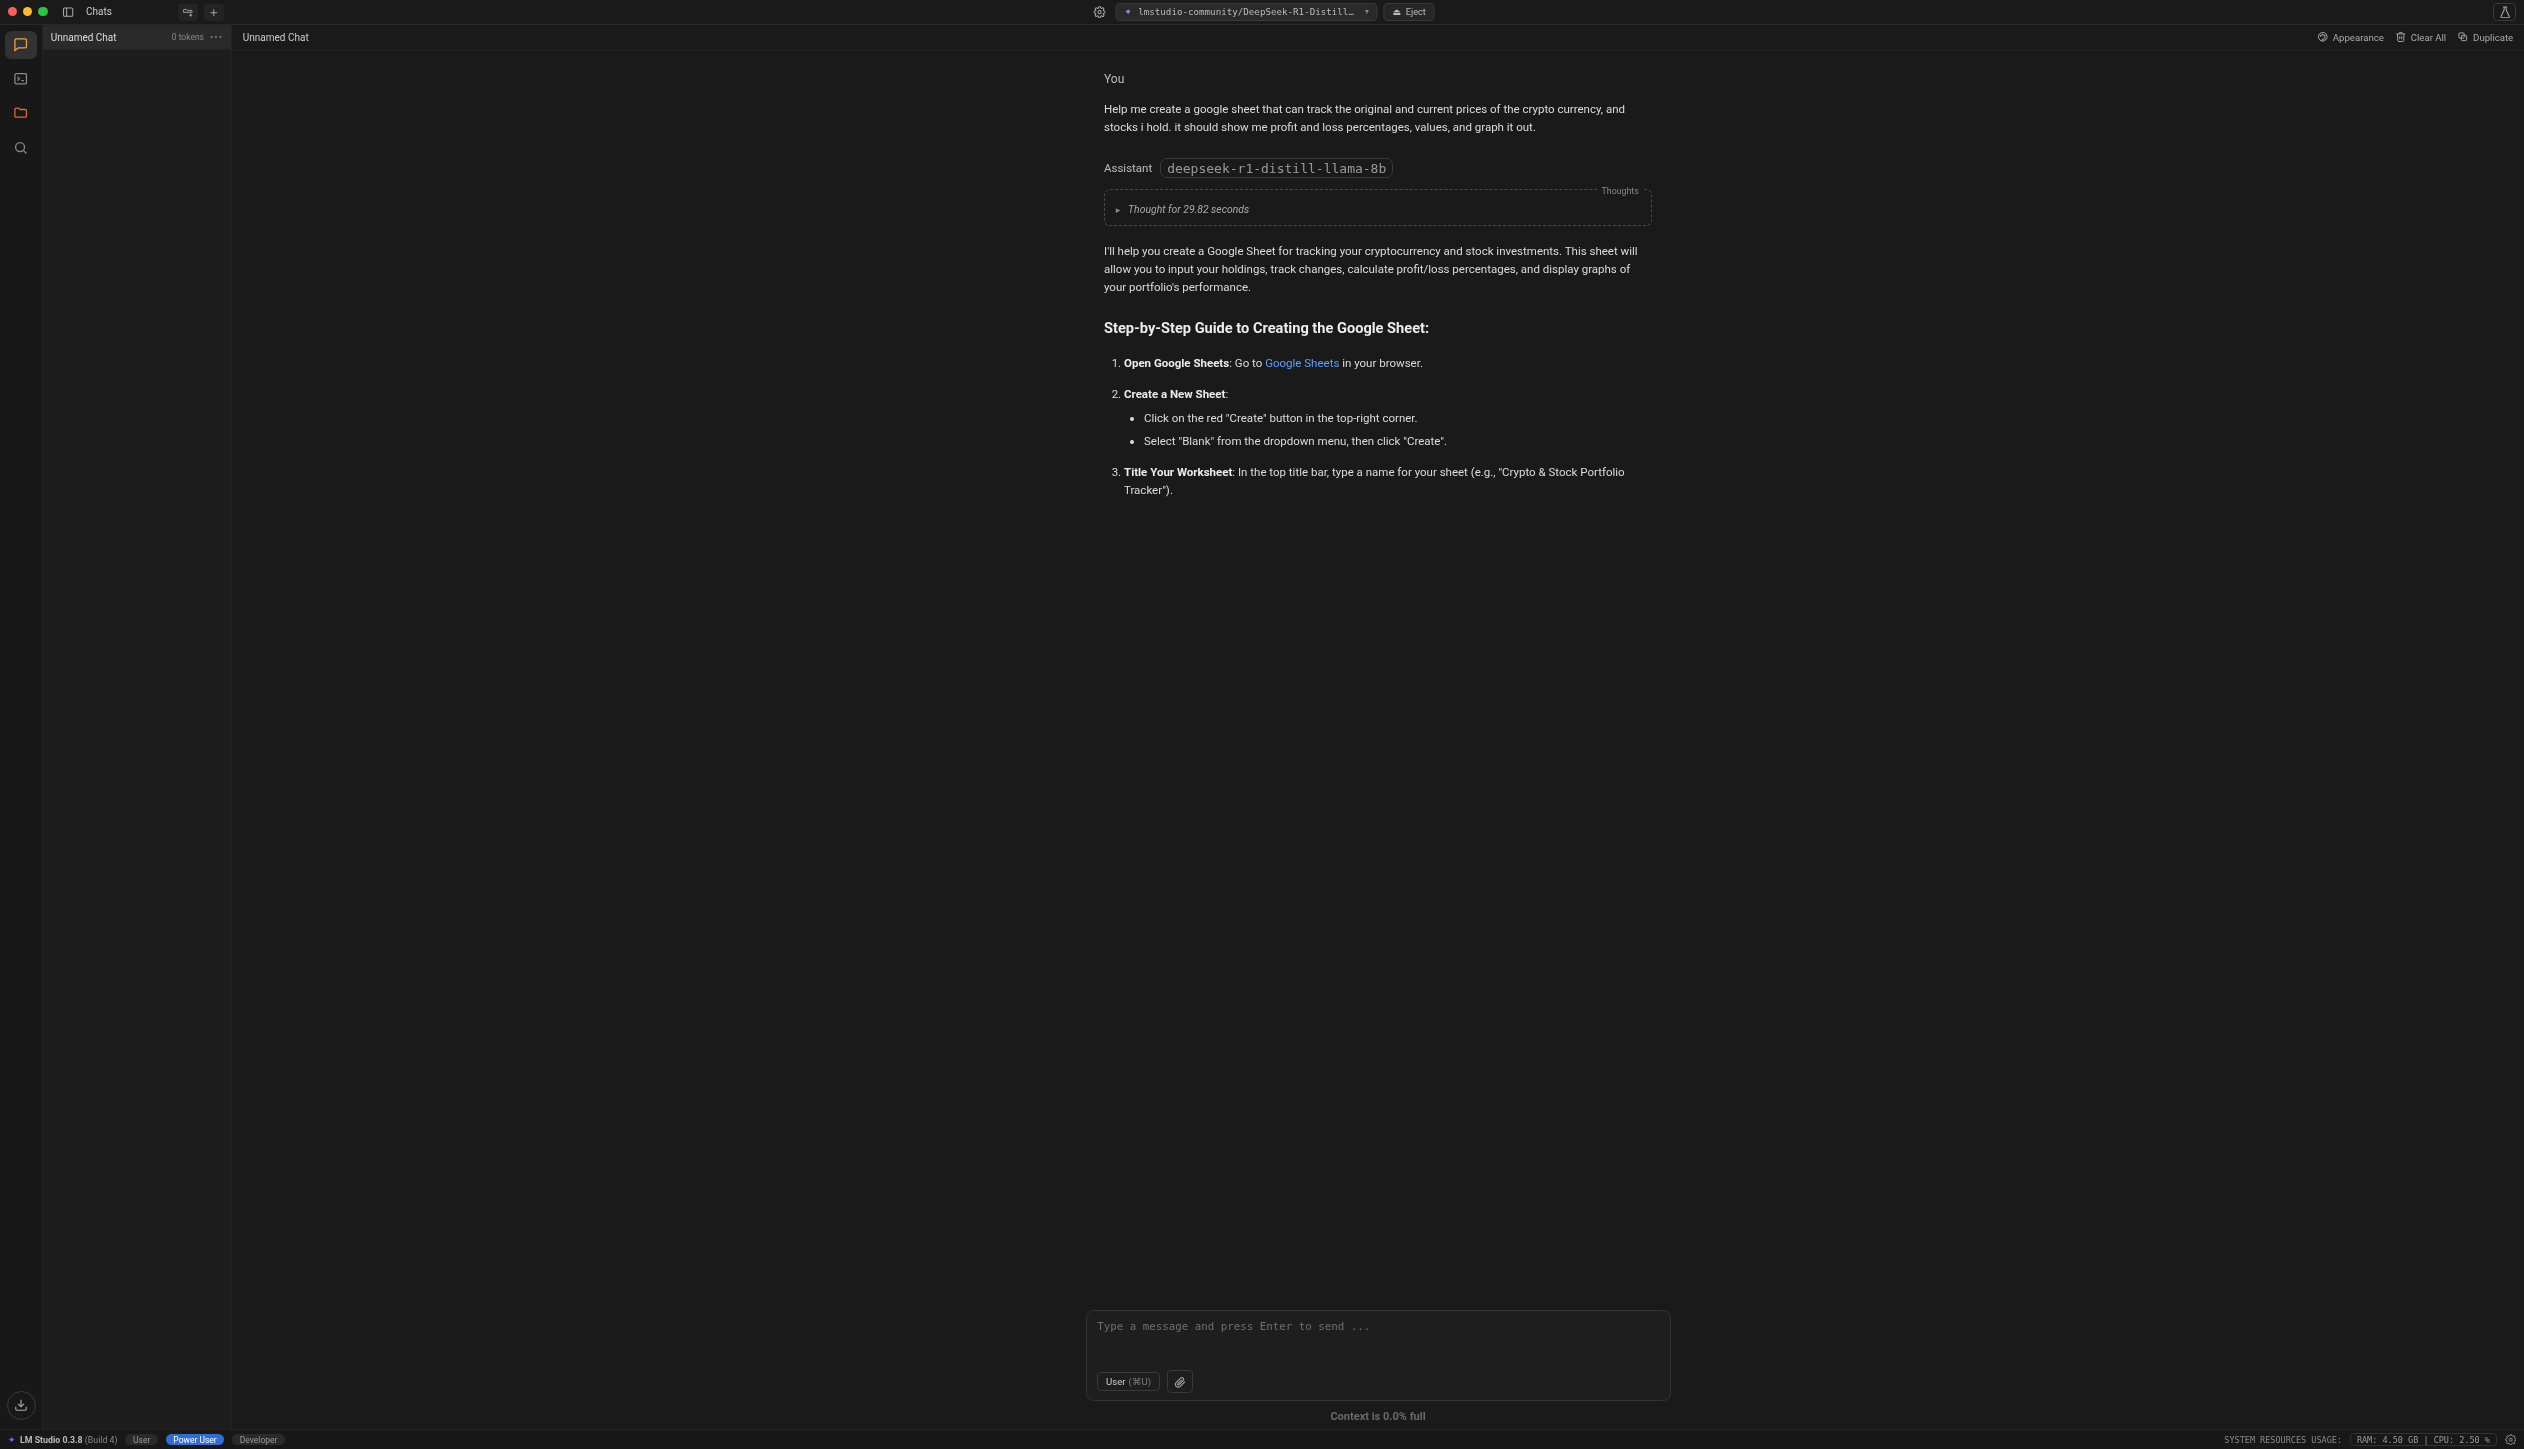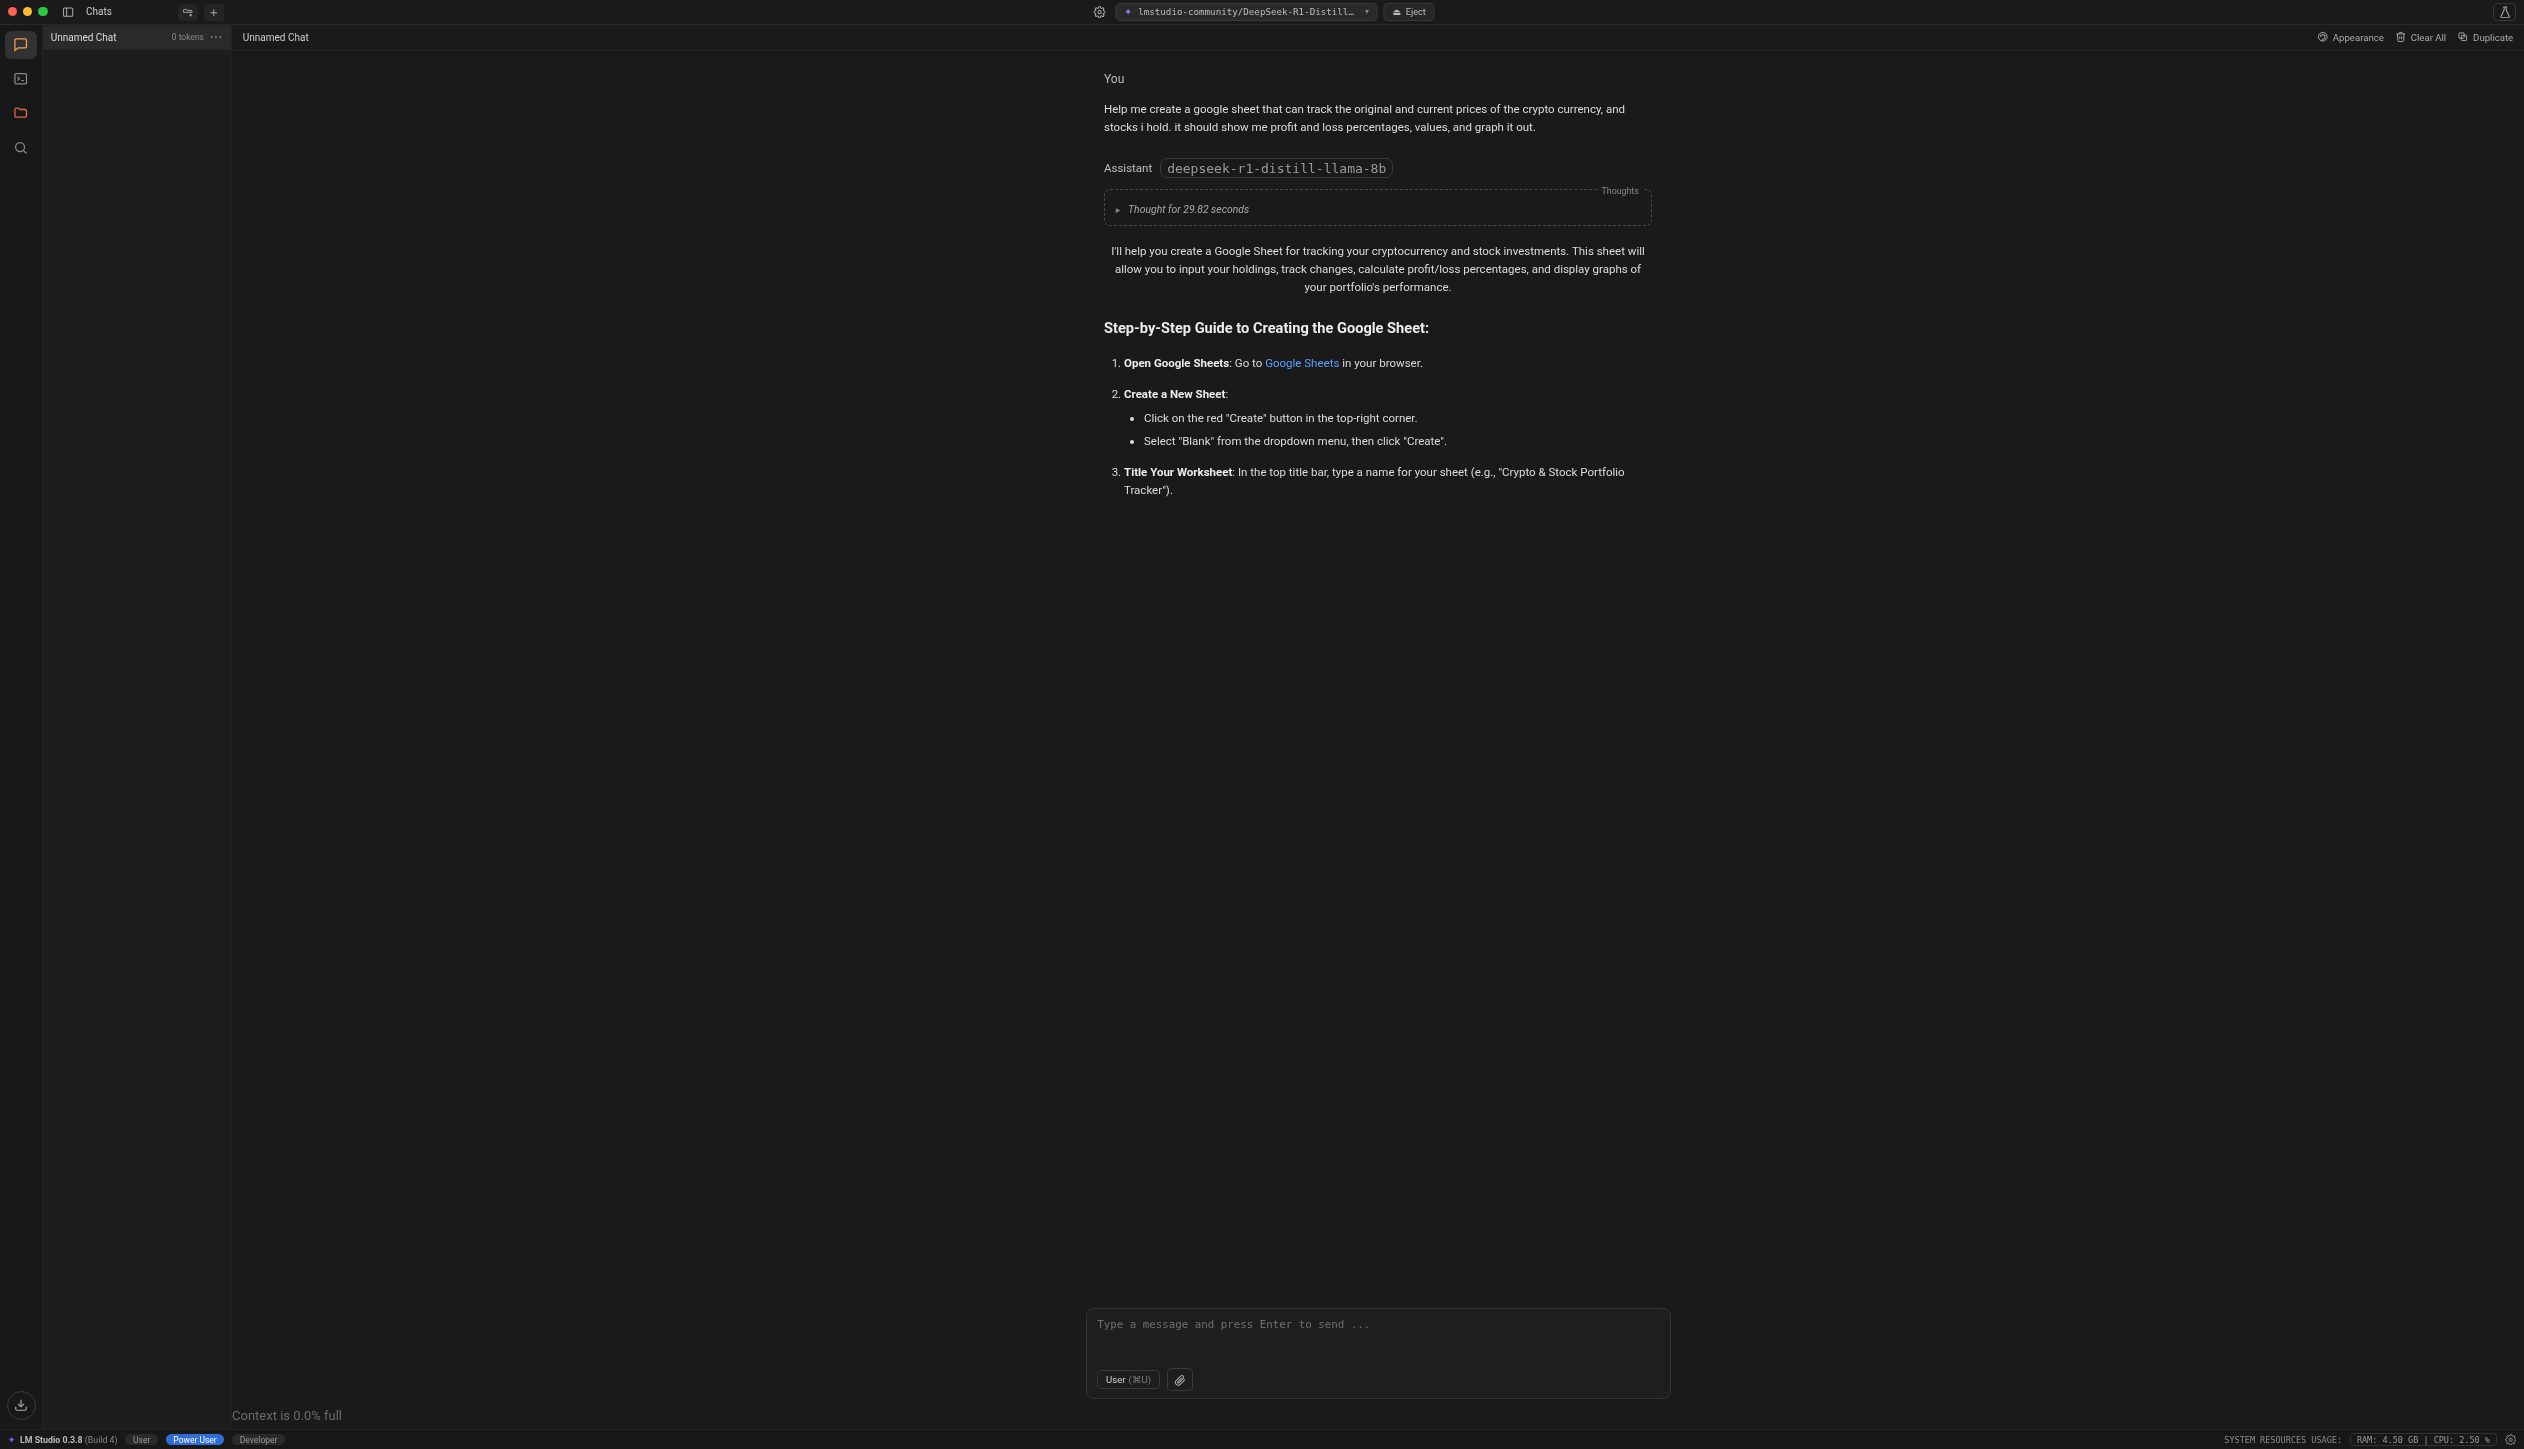--- a/index.html
+++ b/index.html
@@ -146,21 +146,21 @@
 .thoughts-legend {
   position: relative; top: -10.8px; left: 3.1px;
   background: #1a1a1a; padding: 0 4.6px;
   font-size: 8.8px; color: #888; display:inline-block;
 }
 .thoughts-row { display:flex; align-items:center; gap:7.7px; margin-top: -4.6px; }
 .thoughts-row .chev { color:#888; font-size: 9.2px; }
 .thoughts-row .txt { font-style: italic; color:#aaa; font-size: 10.4px; }
 
 .assistant-body { color:#dcdcdc; font-size: 11.5px; line-height: 1.6; }
-.assistant-body p { margin-bottom: 14px; text-align: center; }
+.assistant-body p { margin-bottom: 14px; }
 .assistant-body h3 { font-weight:700; font-size: 14.6px; margin: 20px 0 14px 0; color:#ececec; }
 .assistant-body ol { padding-left: 20px; }
 .assistant-body ol > li { margin-bottom: 12.3px; }
 .assistant-body ul { padding-left: 20px; list-style: disc; margin: 6.2px 0 7.7px 0; }
 .assistant-body ul > li { margin-bottom: 4.6px; }
 .assistant-body a { color:#5aa0ff; text-decoration: none; }
 .assistant-body strong { font-weight: 700; color:#ececec; }
 
 
 .stop-wrap { display:flex; justify-content:center; padding: 4.6px 0 7.7px 0; }
@@ -191,21 +191,21 @@
 .role-pill {
   border:0.8px solid #3a3a3a; border-radius:4.6px; padding:3.1px 7.7px;
   font-size:9.6px; color:#ccc; display:flex; gap:3.1px; align-items:center;
 }
 .role-pill .hint { color:#7a7a7a; }
 .attach-btn {
   width:26px; height:23px; border:0.8px solid #3a3a3a; border-radius:4.6px;
   display:flex; align-items:center; justify-content:center; color:#aaa;
 }
 
-.context-line { text-align:left; color:#6a6a6a; font-size:13px; padding: 3.1px 0 6.2px 0; }
+.context-line { text-align:center; color:#6a6a6a; font-size:11px; padding: 3.1px 0 6.2px 0; font-weight: bold; }
 
 
 .statusbar {
   height: 20px; border-top: 0.8px solid #232323;
   display:flex; align-items:center; padding: 0 7.7px; gap:7.7px;
   font-size: 8.8px; color:#bbb; background:#181818;
 }
 .sb-left { display:flex; align-items:center; gap:4.6px; }
 .sb-dot { color:#7a5cff; font-size: 9.2px; }
 .badge {

